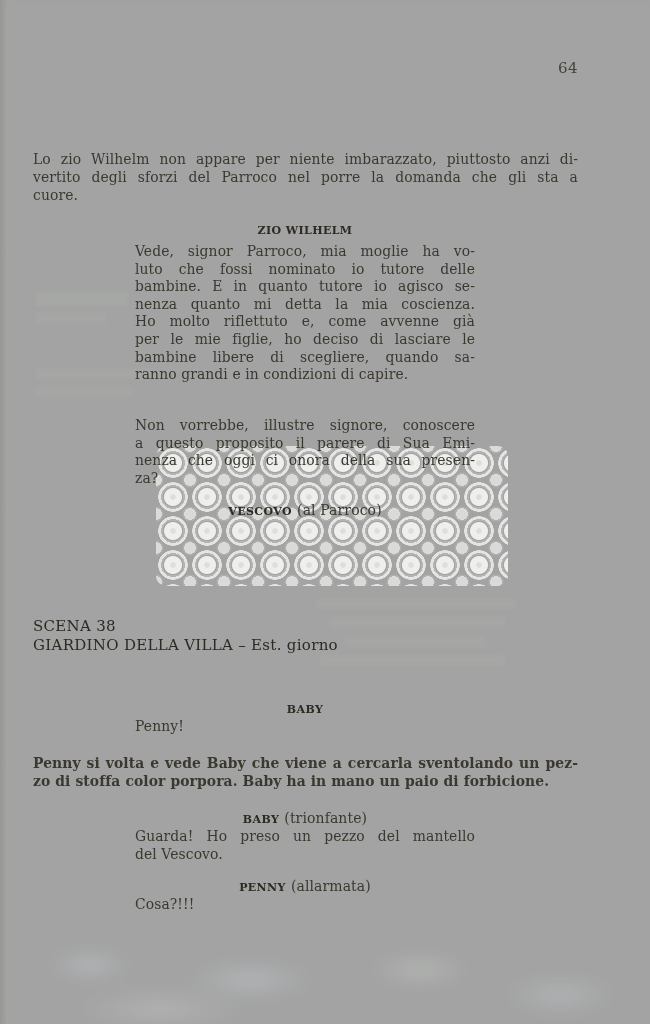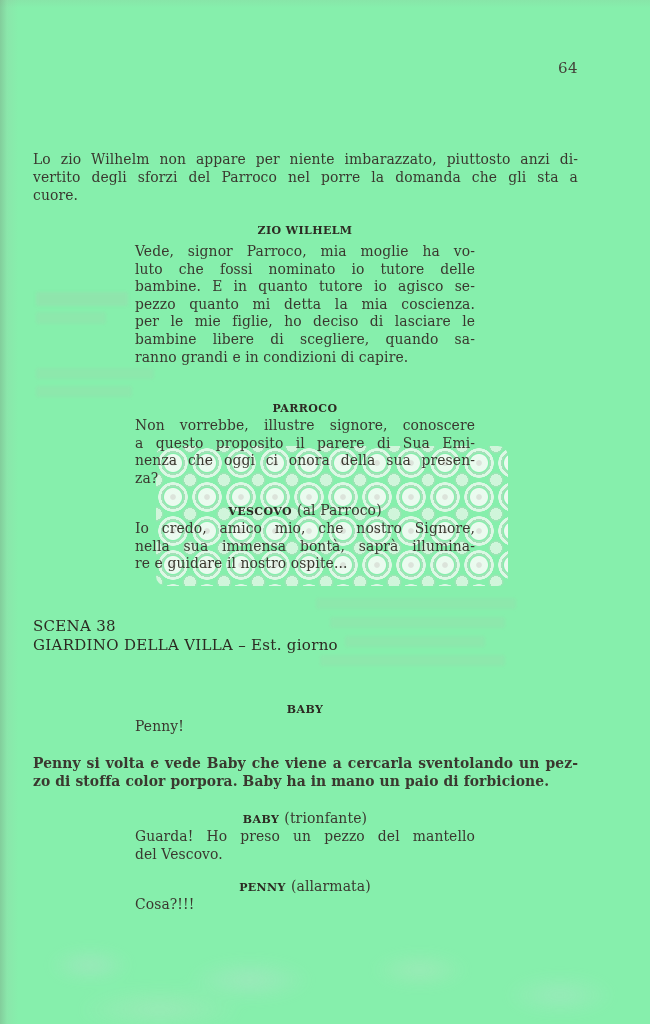--- a/index.html
+++ b/index.html
@@ -3,21 +3,21 @@
 <meta charset="utf-8">
 <style>
   html,body{margin:0;padding:0;}
   body{
     width:650px;height:1024px;
     font-family:"DejaVu Serif","Liberation Serif",serif;
     background:#e7e6e2;
   }
   .page{
     position:relative;width:650px;height:1024px;overflow:hidden;
-    background:#86efac;
+    background:#a3a3a3;
     color:#3a382f;
   }
   
   .edge-left{
     position:absolute;left:0;top:0;width:18px;height:1024px;
     background:linear-gradient(90deg, rgba(120,118,112,0.28), rgba(170,168,160,0.12) 40%, rgba(0,0,0,0) 100%);
     z-index:1;
   }
   .edge-top{
     position:absolute;left:0;top:0;width:650px;height:8px;
@@ -89,44 +89,37 @@
     <div class="ln e">cuore.</div>
   </div>
 
   <div class="tb cue" style="top:221px;">
     <span class="cname">ZIO WILHELM</span>
   </div>
   <div class="tb dialogue" style="top:243px;">
     <div class="ln j">Vede, signor Parroco, mia moglie ha vo-</div>
     <div class="ln j">luto che fossi nominato io tutore delle</div>
     <div class="ln j">bambine. E in quanto tutore io agisco se-</div>
-    <div class="ln j">pezzo quanto mi detta la mia coscienza.</div>
+    <div class="ln j">nenza quanto mi detta la mia coscienza.</div>
+    <div class="ln j">Ho molto riflettuto e, come avvenne già</div>
     <div class="ln j">per le mie figlie, ho deciso di lasciare le</div>
     <div class="ln j">bambine libere di scegliere, quando sa-</div>
     <div class="ln e">ranno grandi e in condizioni di capire.</div>
   </div>
 
-  <div class="tb cue" style="top:399px;">
-    <span class="cname">PARROCO</span>
-  </div>
   <div class="tb dialogue" style="top:417px;">
     <div class="ln j">Non vorrebbe, illustre signore, conoscere</div>
     <div class="ln j">a questo proposito il parere di Sua Emi-</div>
     <div class="ln j">nenza che oggi ci onora della sua presen-</div>
     <div class="ln e">za?</div>
   </div>
 
   <div class="tb cue" style="top:502px;">
     <span class="cname">VESCOVO</span>
     <span class="cparen">(al Parroco)</span>
-  </div>
-  <div class="tb dialogue" style="top:520px;">
-    <div class="ln j">Io credo, amico mio, che nostro Signore,</div>
-    <div class="ln j">nella sua immensa bontà, saprà illumina-</div>
-    <div class="ln e">re e guidare il nostro ospite...</div>
   </div>
 
   <div class="tb scene" style="top:617px;">
     <div>SCENA 38</div>
     <div>GIARDINO DELLA VILLA – Est. giorno</div>
   </div>
 
   <div class="tb cue" style="top:700px;">
     <span class="cname">BABY</span>
   </div>

